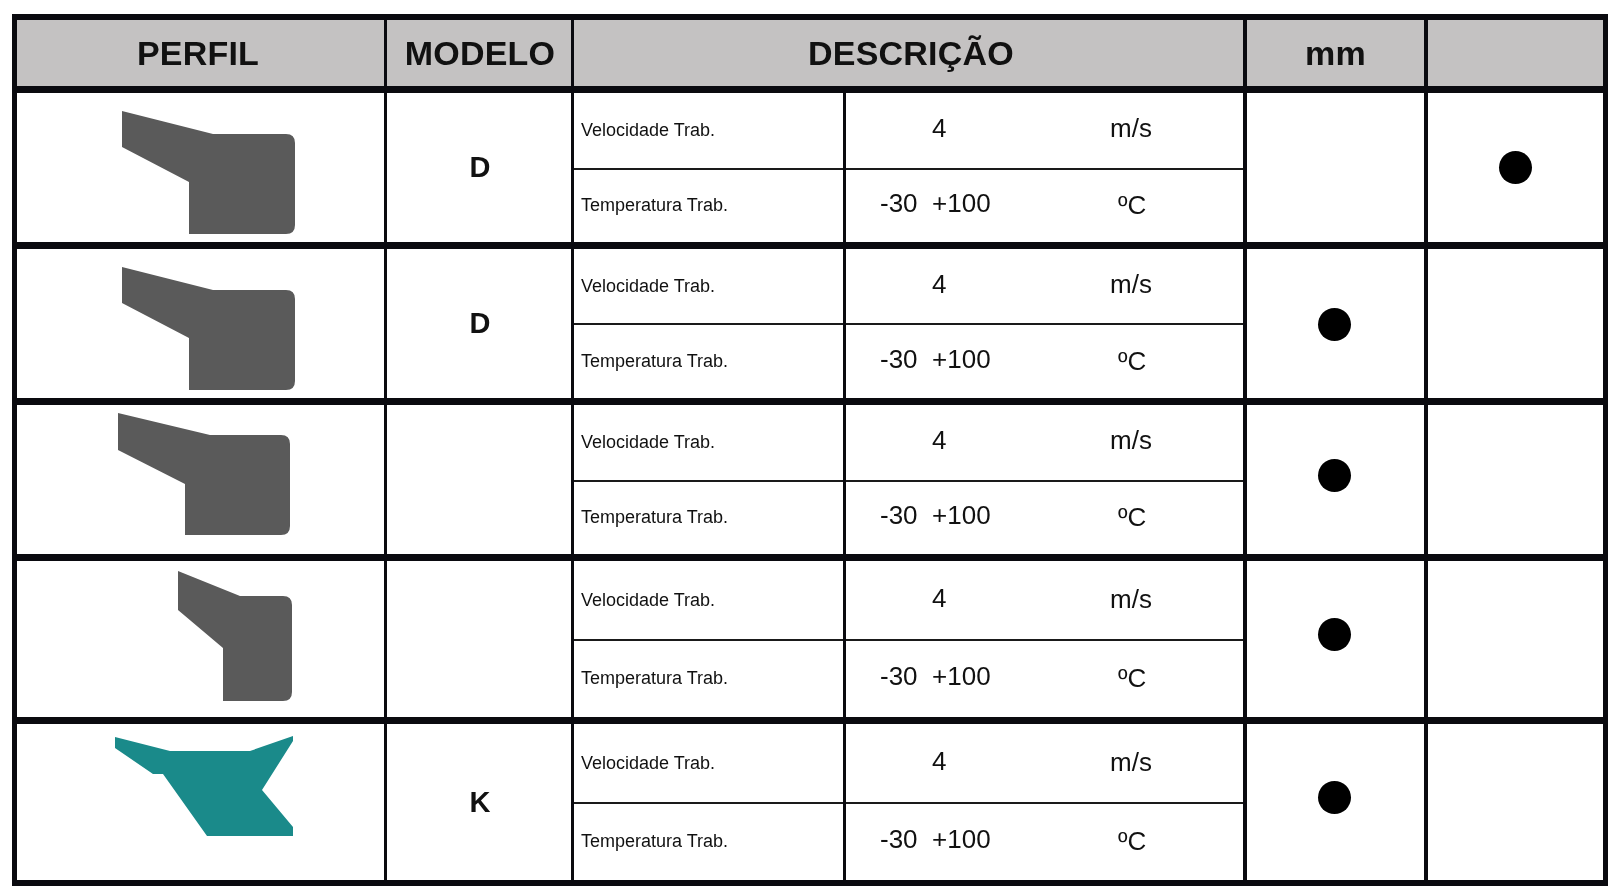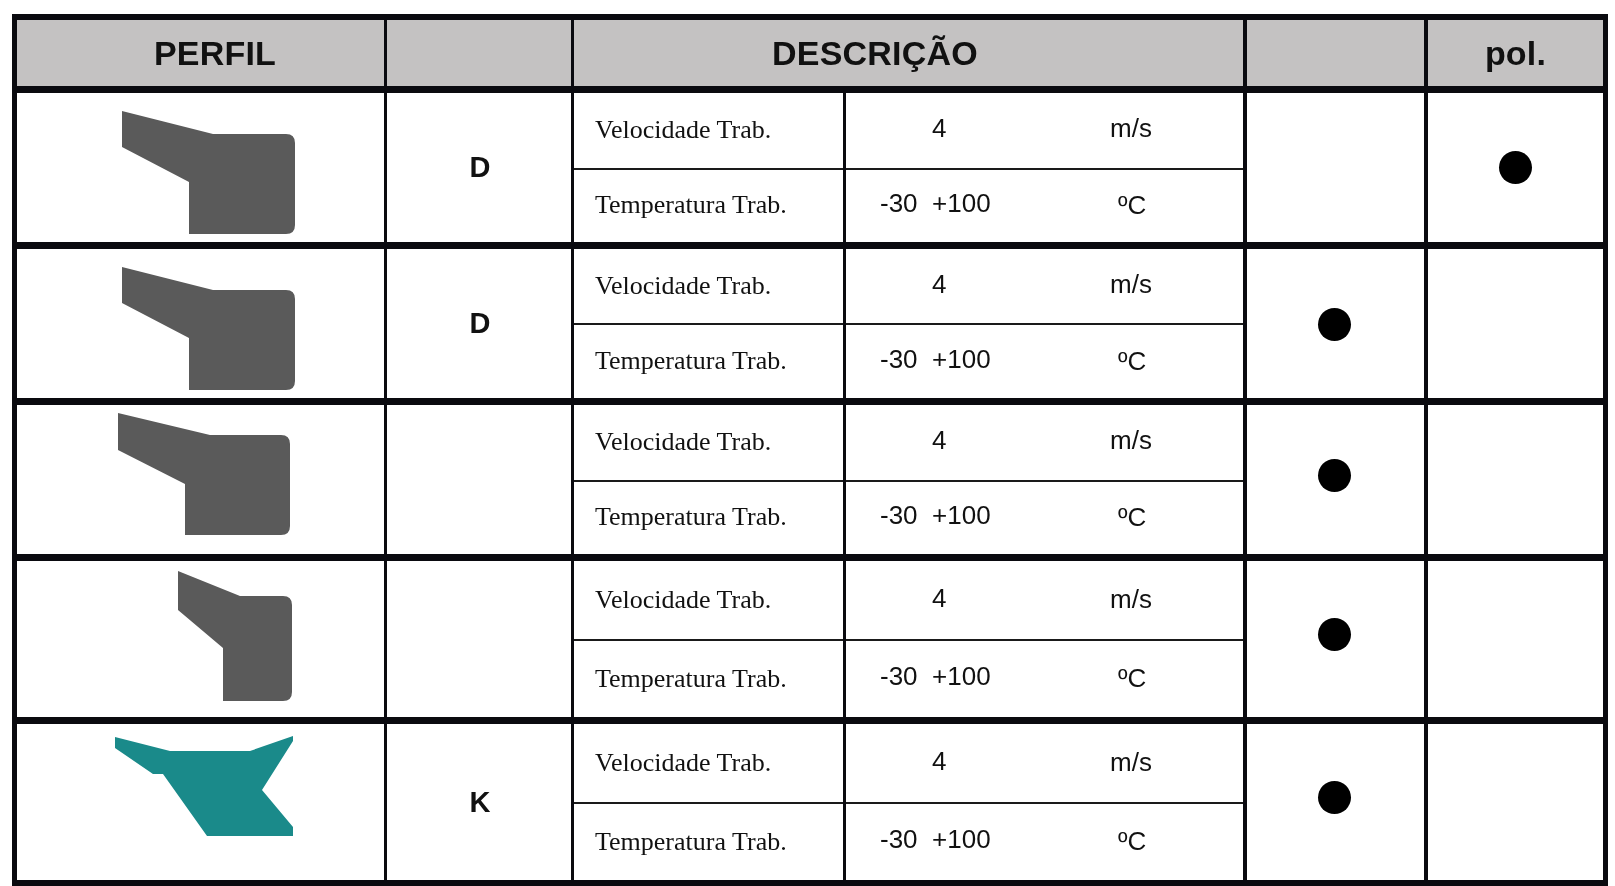--- a/index.html
+++ b/index.html
@@ -9,35 +9,36 @@
          background:#ffffff; }
   .hline { position:absolute; background:#0a0a0f; }
   .vline { position:absolute; background:#0a0a0f; }
   .thin { background:#1a1a1a; }
   .header-bg { position:absolute; left:0; top:6px; width:1596px; height:66px; background:#c4c2c2; }
   .hcell { position:absolute; top:6px; height:66px; display:flex; align-items:center; justify-content:center;
            font-weight:bold; font-size:34px; letter-spacing:0.2px; }
   .row { position:absolute; left:0; width:1596px; }
   .cell { position:absolute; display:flex; align-items:center; }
   .model { justify-content:center; font-weight:bold; font-size:29px; }
-  .label { font-size:26px; padding-left:20px;font-family:Liberation Serif, serif; }
+  .label { font-size:18px; padding-left:6px; }
   .value { font-size:26px; }
   .unit { font-size:26px; }
   .dot { position:absolute; width:33px; height:33px; border-radius:50%; background:#000; }
   svg.profile { position:absolute; left:0; top:0; }
 </style>
 </head>
 <body>
 
 <div class="tbl">
 
   <div class="header-bg"></div>
-  <div class="hcell" style="left:19px;width:368px;">PERFIL</div>
-  <div class="hcell" style="left:563px;width:600px;">DESCRIÇÃO</div>
-  <div class="hcell" style="left:1416px;width:175px;">pol.</div>
+  <div class="hcell" style="left:2px;width:368px;">PERFIL</div>
+  <div class="hcell" style="left:376px;width:184px;">MODELO</div>
+  <div class="hcell" style="left:563px;width:600px;padding-left:36px;">DESCRIÇÃO</div>
+  <div class="hcell" style="left:1235px;width:177px;">mm</div>
 
   <div class="row" style="top:79px;height:149px;">
     <svg class="profile" width="373" height="149">
       <path d="M110 18 L201 41 L274 41 Q283 41 283 50 L283 132 Q283 141 274 141 L177 141 L177 89 L110 54 Z" fill="#5a5a5a"></path>
     </svg>
     <div class="cell model" style="left:376px;width:184px;top:0;height:149px;">D</div>
     <div class="cell label" style="left:563px;width:266px;top:0;height:74px;">Velocidade Trab.</div>
     <div class="cell value" style="left:920px;top:0;height:70px;">4</div>
     <div class="cell unit" style="left:1098px;top:0;height:70px;">m/s</div>
     <div class="cell label" style="left:563px;width:266px;top:75px;height:74px;">Temperatura Trab.</div>

